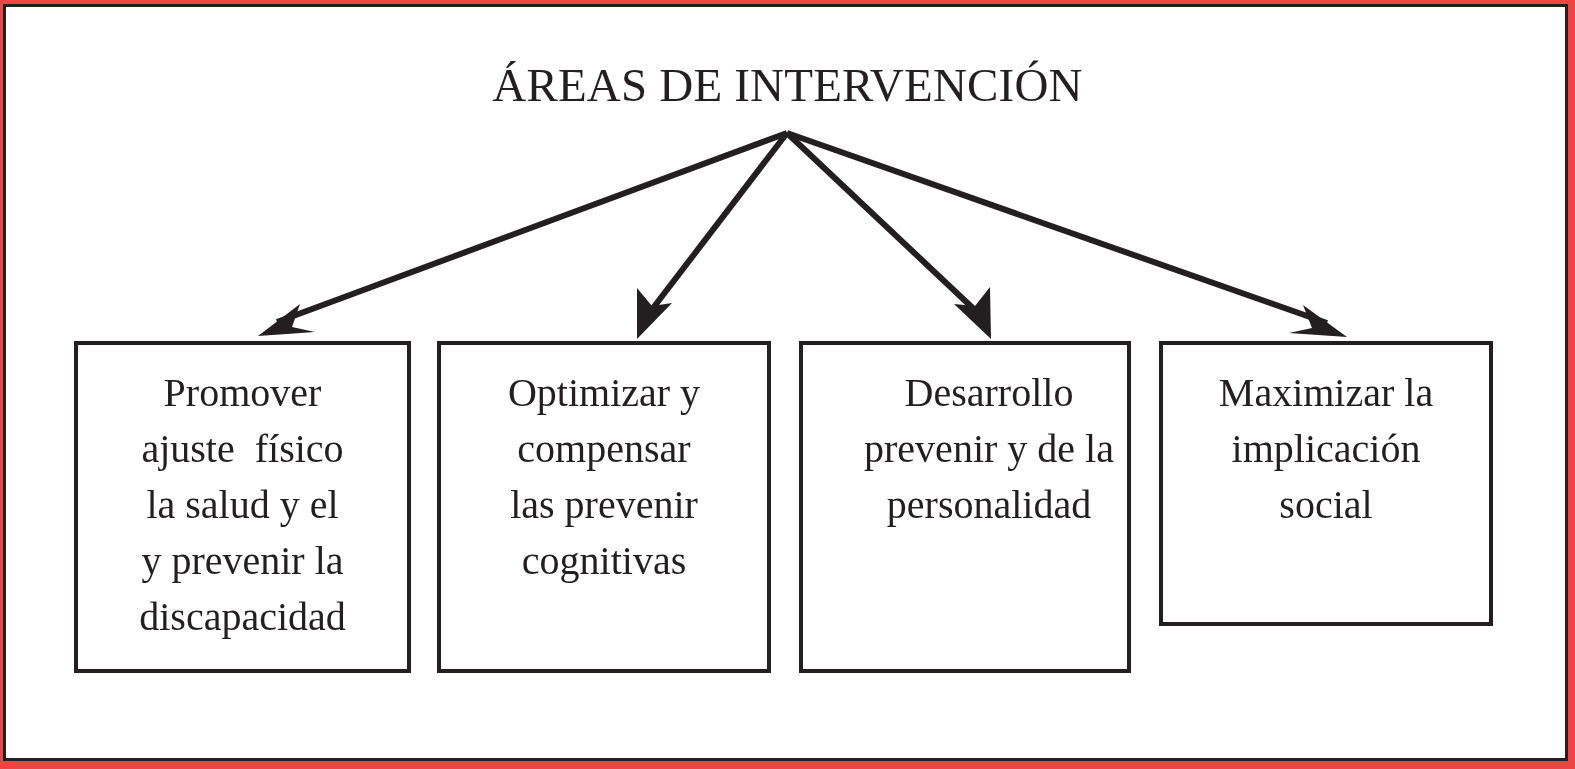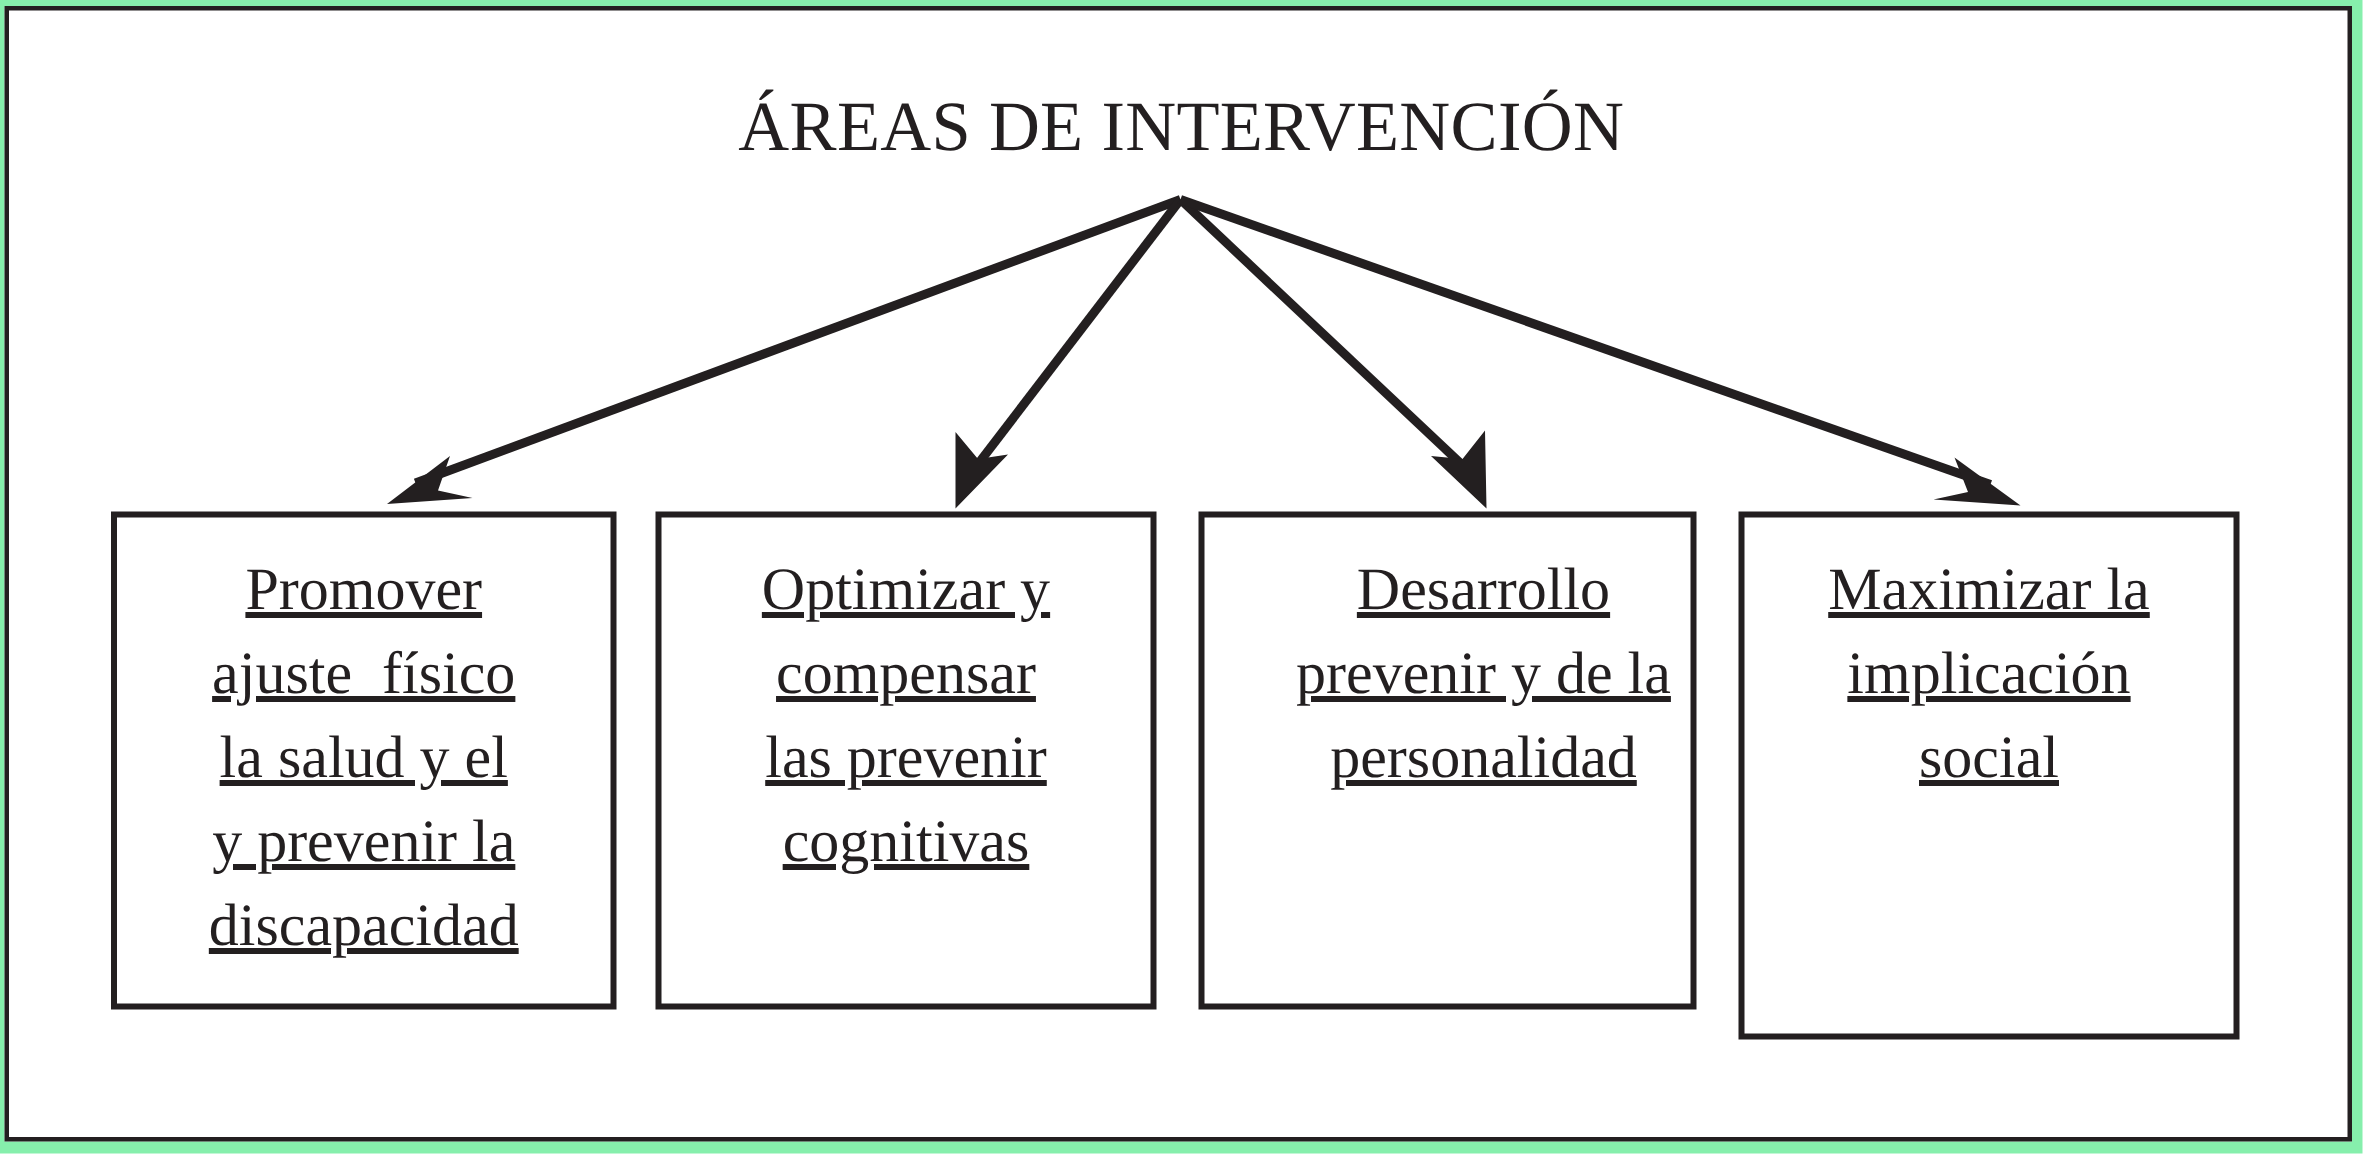--- a/index.html
+++ b/index.html
@@ -10,21 +10,21 @@
   body {
     width: 1575px;
     height: 769px;
     font-family: "Liberation Serif", "DejaVu Serif", serif;
     overflow: hidden;
   }
   #diagram-root {
     position: relative;
     width: 1575px;
     height: 769px;
-    background: #86efac;
+    background: #ef4444;
   }
   
   #outer-frame {
     position: absolute;
     left: 3px;
     top: 4px;
     width: 1565px;
     height: 757px;
     border: 3px solid #231f20;
     box-sizing: border-box;
@@ -60,26 +60,25 @@
     background: #ffffff;
     text-align: center;
     color: #231f20;
     font-size: 40px;
     line-height: 56px;
     padding-top: 20px;
   }
   .node-line {
     display: block;
     white-space: pre;
-    text-decoration: underline;
   }
   #node-box-0 { left: 74px;   top: 341px; width: 337px; height: 332px; }
   #node-box-1 { left: 437px;  top: 341px; width: 334px; height: 332px; }
   #node-box-2 { left: 799px;  top: 341px; width: 332px; height: 332px; padding-left: 48px; }
-  #node-box-3 { left: 1159px; top: 341px; width: 334px; height: 352px; }
+  #node-box-3 { left: 1159px; top: 341px; width: 334px; height: 285px; }
 </style>
 </head>
 <body>
 
 <div id="diagram-root">
 
   <div id="outer-frame"></div>
 
   <div id="page-title">ÁREAS DE INTERVENCIÓN</div>
 

